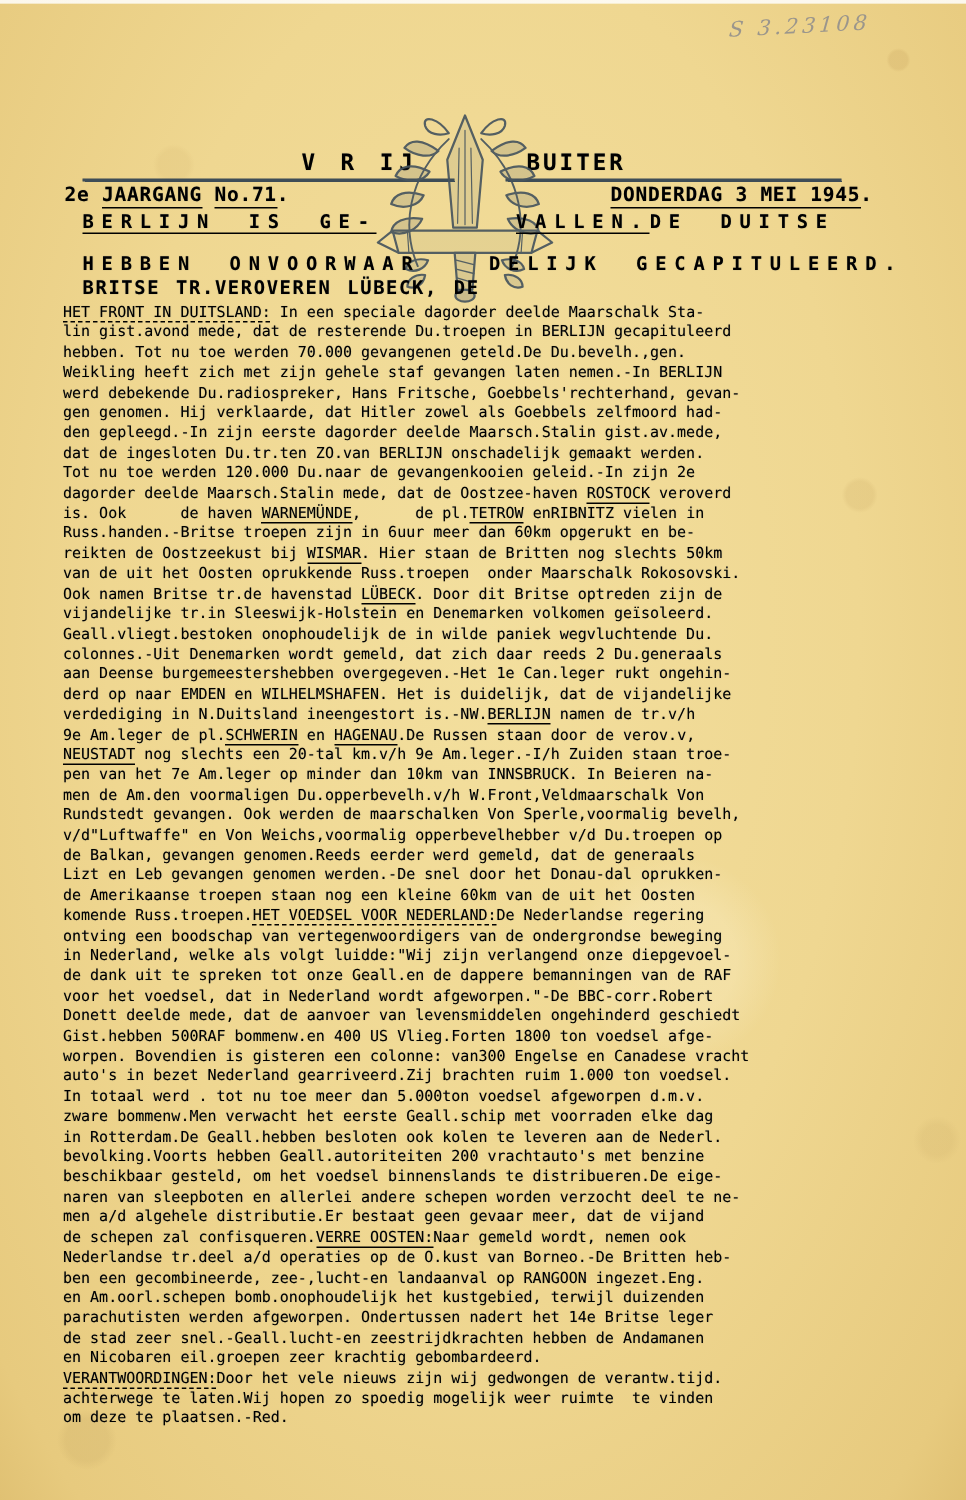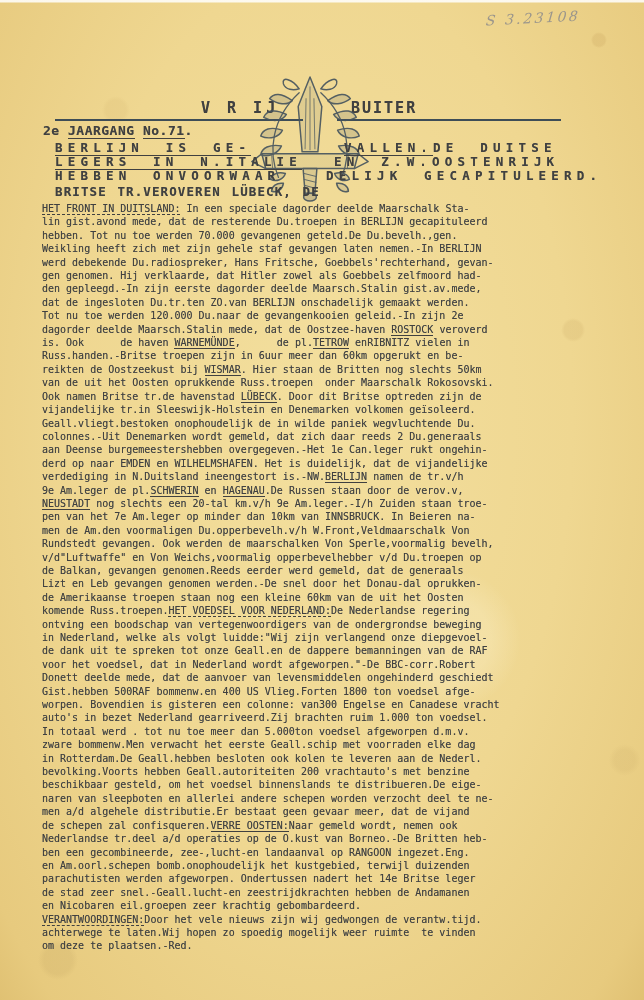--- a/index.html
+++ b/index.html
@@ -11,21 +11,21 @@
       radial-gradient(circle at 93% 4%, rgba(150,100,35,.10) 0 6px, transparent 8px),
       radial-gradient(circle at 89% 33%, rgba(140,95,30,.08) 0 9px, transparent 12px),
       radial-gradient(circle at 18% 11%, rgba(140,95,30,.05) 0 10px, transparent 14px),
       radial-gradient(circle at 70% 64%, rgba(255,248,220,.25) 0 40px, transparent 70px),
       radial-gradient(circle at 9% 96%, rgba(120,90,40,.07) 0 14px, transparent 20px),
       radial-gradient(circle at 97% 76%, rgba(130,95,40,.06) 0 10px, transparent 16px),
       linear-gradient(180deg, rgba(255,255,255,.85) 0 2px, rgba(255,255,255,0) 3px),
       radial-gradient(ellipse at 50% 42%, #f3df9e 0%, #efd791 55%, #e7ca7e 92%, #e0c173 100%);
   }
   
-  .ink{color:#404040;text-shadow:0 0 .6px rgba(62,77,87,.55);}
+  .ink{color:#000000;text-shadow:0 0 .6px rgba(62,77,87,.55);}
   .u{border-bottom:1.5px solid currentColor;padding-bottom:0px;}
   .du{border-bottom:1.5px dashed currentColor;}
   
   .pencil{position:absolute;left:486px;top:10px;color:#9b968c;
     font-family:"DejaVu Serif","Liberation Serif",serif;font-style:italic;
     font-size:14px;letter-spacing:2.5px;transform:rotate(-3deg) skewX(-8deg);}
   
   .vrij{position:absolute;left:201px;top:99px;font-weight:bold;font-size:15px;letter-spacing:4px;}
   .buiter{position:absolute;left:351px;top:99px;font-weight:bold;font-size:15px;letter-spacing:2px;}
   .rule{position:absolute;height:2px;background:#3e4d57;box-shadow:0 0 .5px #3e4d57;}
@@ -55,20 +55,21 @@
 <div id="stage">
   <div class="paper"></div>
 
   <div class="pencil">S 3.23108</div>
 
   <div class="vrij ink">V R IJ</div>
   <div class="buiter ink">BUITER</div>
   <div class="rule rule-left"></div>
   <div class="rule rule-right"></div>
   <div class="issue ink">2e <span class="u">JAARGANG</span> <span class="u">No.71</span>.</div>
+  <div class="date ink"><span class="u">DONDERDAG 3 MEI 1945</span>.</div>
 
   <svg class="emblem" viewBox="0 0 130 132" xmlns="http://www.w3.org/2000/svg">
     <g stroke="#47555e" fill="none" stroke-width="1.5" stroke-linejoin="round" stroke-linecap="round">
 
       <path d="M65 2 L77 32 L73 78 L57 78 L53 32 Z" fill="rgba(71,85,94,0.10)"></path>
       <path d="M61 24 L60 75 M65 12 L65 76 M69 24 L70 75" stroke-width="0.8"></path>
 
       <path d="M54 14 C47 4 36 1 38 9 C40 15 48 16 54 14"></path>
       <path d="M76 14 C83 4 94 1 92 9 C90 15 82 16 76 14"></path>
 
@@ -94,19 +95,18 @@
       <path d="M92 110 C99 109 104 113 104 118 C98 120 93 116 92 110 Z" fill="rgba(71,85,94,0.15)"></path>
 
       <path d="M58 95 L72 95 L70 120 L60 120 Z" fill="rgba(71,85,94,0.15)"></path>
       <path d="M59 100 L71 103 M59 106 L71 109 M59.5 112 L70 115" stroke-width="0.9"></path>
       <ellipse cx="65" cy="124" rx="6.5" ry="4" fill="rgba(71,85,94,0.25)"></ellipse>
     </g>
   </svg>
 
   <div class="headline ink">
       <div class="hrow hr0"><span class="hl t"><span class="u">BERLIJN IS GE-</span></span><span class="hr t"><span class="u">VALLEN.</span>DE DUITSE</span></div>
-      <div class="hrow hr1"><span class="hl t"><span class="u">LEGERS IN N.ITALIE</span></span><span class="hr t">EN Z.W.OOSTENRIJK</span></div>
       <div class="hrow hr2"><span class="hl t">HEBBEN ONVOORWAAR</span><span class="hr t">DELIJK GECAPITULEERD.</span></div>
       <div class="hrow hr3"><span class="hl t">BRITSE TR.VEROVEREN LÜBECK, DE</span></div>
     </div>
 
   <div class="article ink"><div class="line"><span class="du">HET FRONT IN DUITSLAND:</span> In een speciale dagorder deelde Maarschalk Sta-</div><div class="line">lin gist.avond mede, dat de resterende Du.troepen in BERLIJN gecapituleerd</div><div class="line">hebben. Tot nu toe werden 70.000 gevangenen geteld.De Du.bevelh.,gen.</div><div class="line">Weikling heeft zich met zijn gehele staf gevangen laten nemen.-In BERLIJN</div><div class="line">werd debekende Du.radiospreker, Hans Fritsche, Goebbels'rechterhand, gevan-</div><div class="line">gen genomen. Hij verklaarde, dat Hitler zowel als Goebbels zelfmoord had-</div><div class="line">den gepleegd.-In zijn eerste dagorder deelde Maarsch.Stalin gist.av.mede,</div><div class="line">dat de ingesloten Du.tr.ten ZO.van BERLIJN onschadelijk gemaakt werden.</div><div class="line">Tot nu toe werden 120.000 Du.naar de gevangenkooien geleid.-In zijn 2e</div><div class="line">dagorder deelde Maarsch.Stalin mede, dat de Oostzee-haven <span class="u">ROSTOCK</span> veroverd</div><div class="line">is. Ook      de haven <span class="u">WARNEMÜNDE</span>,      de pl.<span class="u">TETROW</span> enRIBNITZ vielen in</div><div class="line">Russ.handen.-Britse troepen zijn in 6uur meer dan 60km opgerukt en be-</div><div class="line">reikten de Oostzeekust bij <span class="u">WISMAR</span>. Hier staan de Britten nog slechts 50km</div><div class="line">van de uit het Oosten oprukkende Russ.troepen  onder Maarschalk Rokosovski.</div><div class="line">Ook namen Britse tr.de havenstad <span class="u">LÜBECK</span>. Door dit Britse optreden zijn de</div><div class="line">vijandelijke tr.in Sleeswijk-Holstein en Denemarken volkomen geïsoleerd.</div><div class="line">Geall.vliegt.bestoken onophoudelijk de in wilde paniek wegvluchtende Du.</div><div class="line">colonnes.-Uit Denemarken wordt gemeld, dat zich daar reeds 2 Du.generaals</div><div class="line">aan Deense burgemeestershebben overgegeven.-Het 1e Can.leger rukt ongehin-</div><div class="line">derd op naar EMDEN en WILHELMSHAFEN. Het is duidelijk, dat de vijandelijke</div><div class="line">verdediging in N.Duitsland ineengestort is.-NW.<span class="u">BERLIJN</span> namen de tr.v/h</div><div class="line">9e Am.leger de pl.<span class="u">SCHWERIN</span> en <span class="u">HAGENAU</span>.De Russen staan door de verov.v,</div><div class="line"><span class="u">NEUSTADT</span> nog slechts een 20-tal km.v/h 9e Am.leger.-I/h Zuiden staan troe-</div><div class="line">pen van het 7e Am.leger op minder dan 10km van INNSBRUCK. In Beieren na-</div><div class="line">men de Am.den voormaligen Du.opperbevelh.v/h W.Front,Veldmaarschalk Von</div><div class="line">Rundstedt gevangen. Ook werden de maarschalken Von Sperle,voormalig bevelh,</div><div class="line">v/d"Luftwaffe" en Von Weichs,voormalig opperbevelhebber v/d Du.troepen op</div><div class="line">de Balkan, gevangen genomen.Reeds eerder werd gemeld, dat de generaals</div><div class="line">Lizt en Leb gevangen genomen werden.-De snel door het Donau-dal oprukken-</div><div class="line">de Amerikaanse troepen staan nog een kleine 60km van de uit het Oosten</div><div class="line">komende Russ.troepen.<span class="du">HET VOEDSEL VOOR NEDERLAND:</span>De Nederlandse regering</div><div class="line">ontving een boodschap van vertegenwoordigers van de ondergrondse beweging</div><div class="line">in Nederland, welke als volgt luidde:"Wij zijn verlangend onze diepgevoel-</div><div class="line">de dank uit te spreken tot onze Geall.en de dappere bemanningen van de RAF</div><div class="line">voor het voedsel, dat in Nederland wordt afgeworpen."-De BBC-corr.Robert</div><div class="line">Donett deelde mede, dat de aanvoer van levensmiddelen ongehinderd geschiedt</div><div class="line">Gist.hebben 500RAF bommenw.en 400 US Vlieg.Forten 1800 ton voedsel afge-</div><div class="line">worpen. Bovendien is gisteren een colonne: van300 Engelse en Canadese vracht</div><div class="line">auto's in bezet Nederland gearriveerd.Zij brachten ruim 1.000 ton voedsel.</div><div class="line">In totaal werd . tot nu toe meer dan 5.000ton voedsel afgeworpen d.m.v.</div><div class="line">zware bommenw.Men verwacht het eerste Geall.schip met voorraden elke dag</div><div class="line">in Rotterdam.De Geall.hebben besloten ook kolen te leveren aan de Nederl.</div><div class="line">bevolking.Voorts hebben Geall.autoriteiten 200 vrachtauto's met benzine</div><div class="line">beschikbaar gesteld, om het voedsel binnenslands te distribueren.De eige-</div><div class="line">naren van sleepboten en allerlei andere schepen worden verzocht deel te ne-</div><div class="line">men a/d algehele distributie.Er bestaat geen gevaar meer, dat de vijand</div><div class="line">de schepen zal confisqueren.<span class="u">VERRE OOSTEN:</span>Naar gemeld wordt, nemen ook</div><div class="line">Nederlandse tr.deel a/d operaties op de O.kust van Borneo.-De Britten heb-</div><div class="line">ben een gecombineerde, zee-,lucht-en landaanval op RANGOON ingezet.Eng.</div><div class="line">en Am.oorl.schepen bomb.onophoudelijk het kustgebied, terwijl duizenden</div><div class="line">parachutisten werden afgeworpen. Ondertussen nadert het 14e Britse leger</div><div class="line">de stad zeer snel.-Geall.lucht-en zeestrijdkrachten hebben de Andamanen</div><div class="line">en Nicobaren eil.groepen zeer krachtig gebombardeerd.</div><div class="line"><span class="du">VERANTWOORDINGEN:</span>Door het vele nieuws zijn wij gedwongen de verantw.tijd.</div><div class="line">achterwege te laten.Wij hopen zo spoedig mogelijk weer ruimte  te vinden</div><div class="line">om deze te plaatsen.-Red.</div></div>
 </div>
 
 </body></html>

